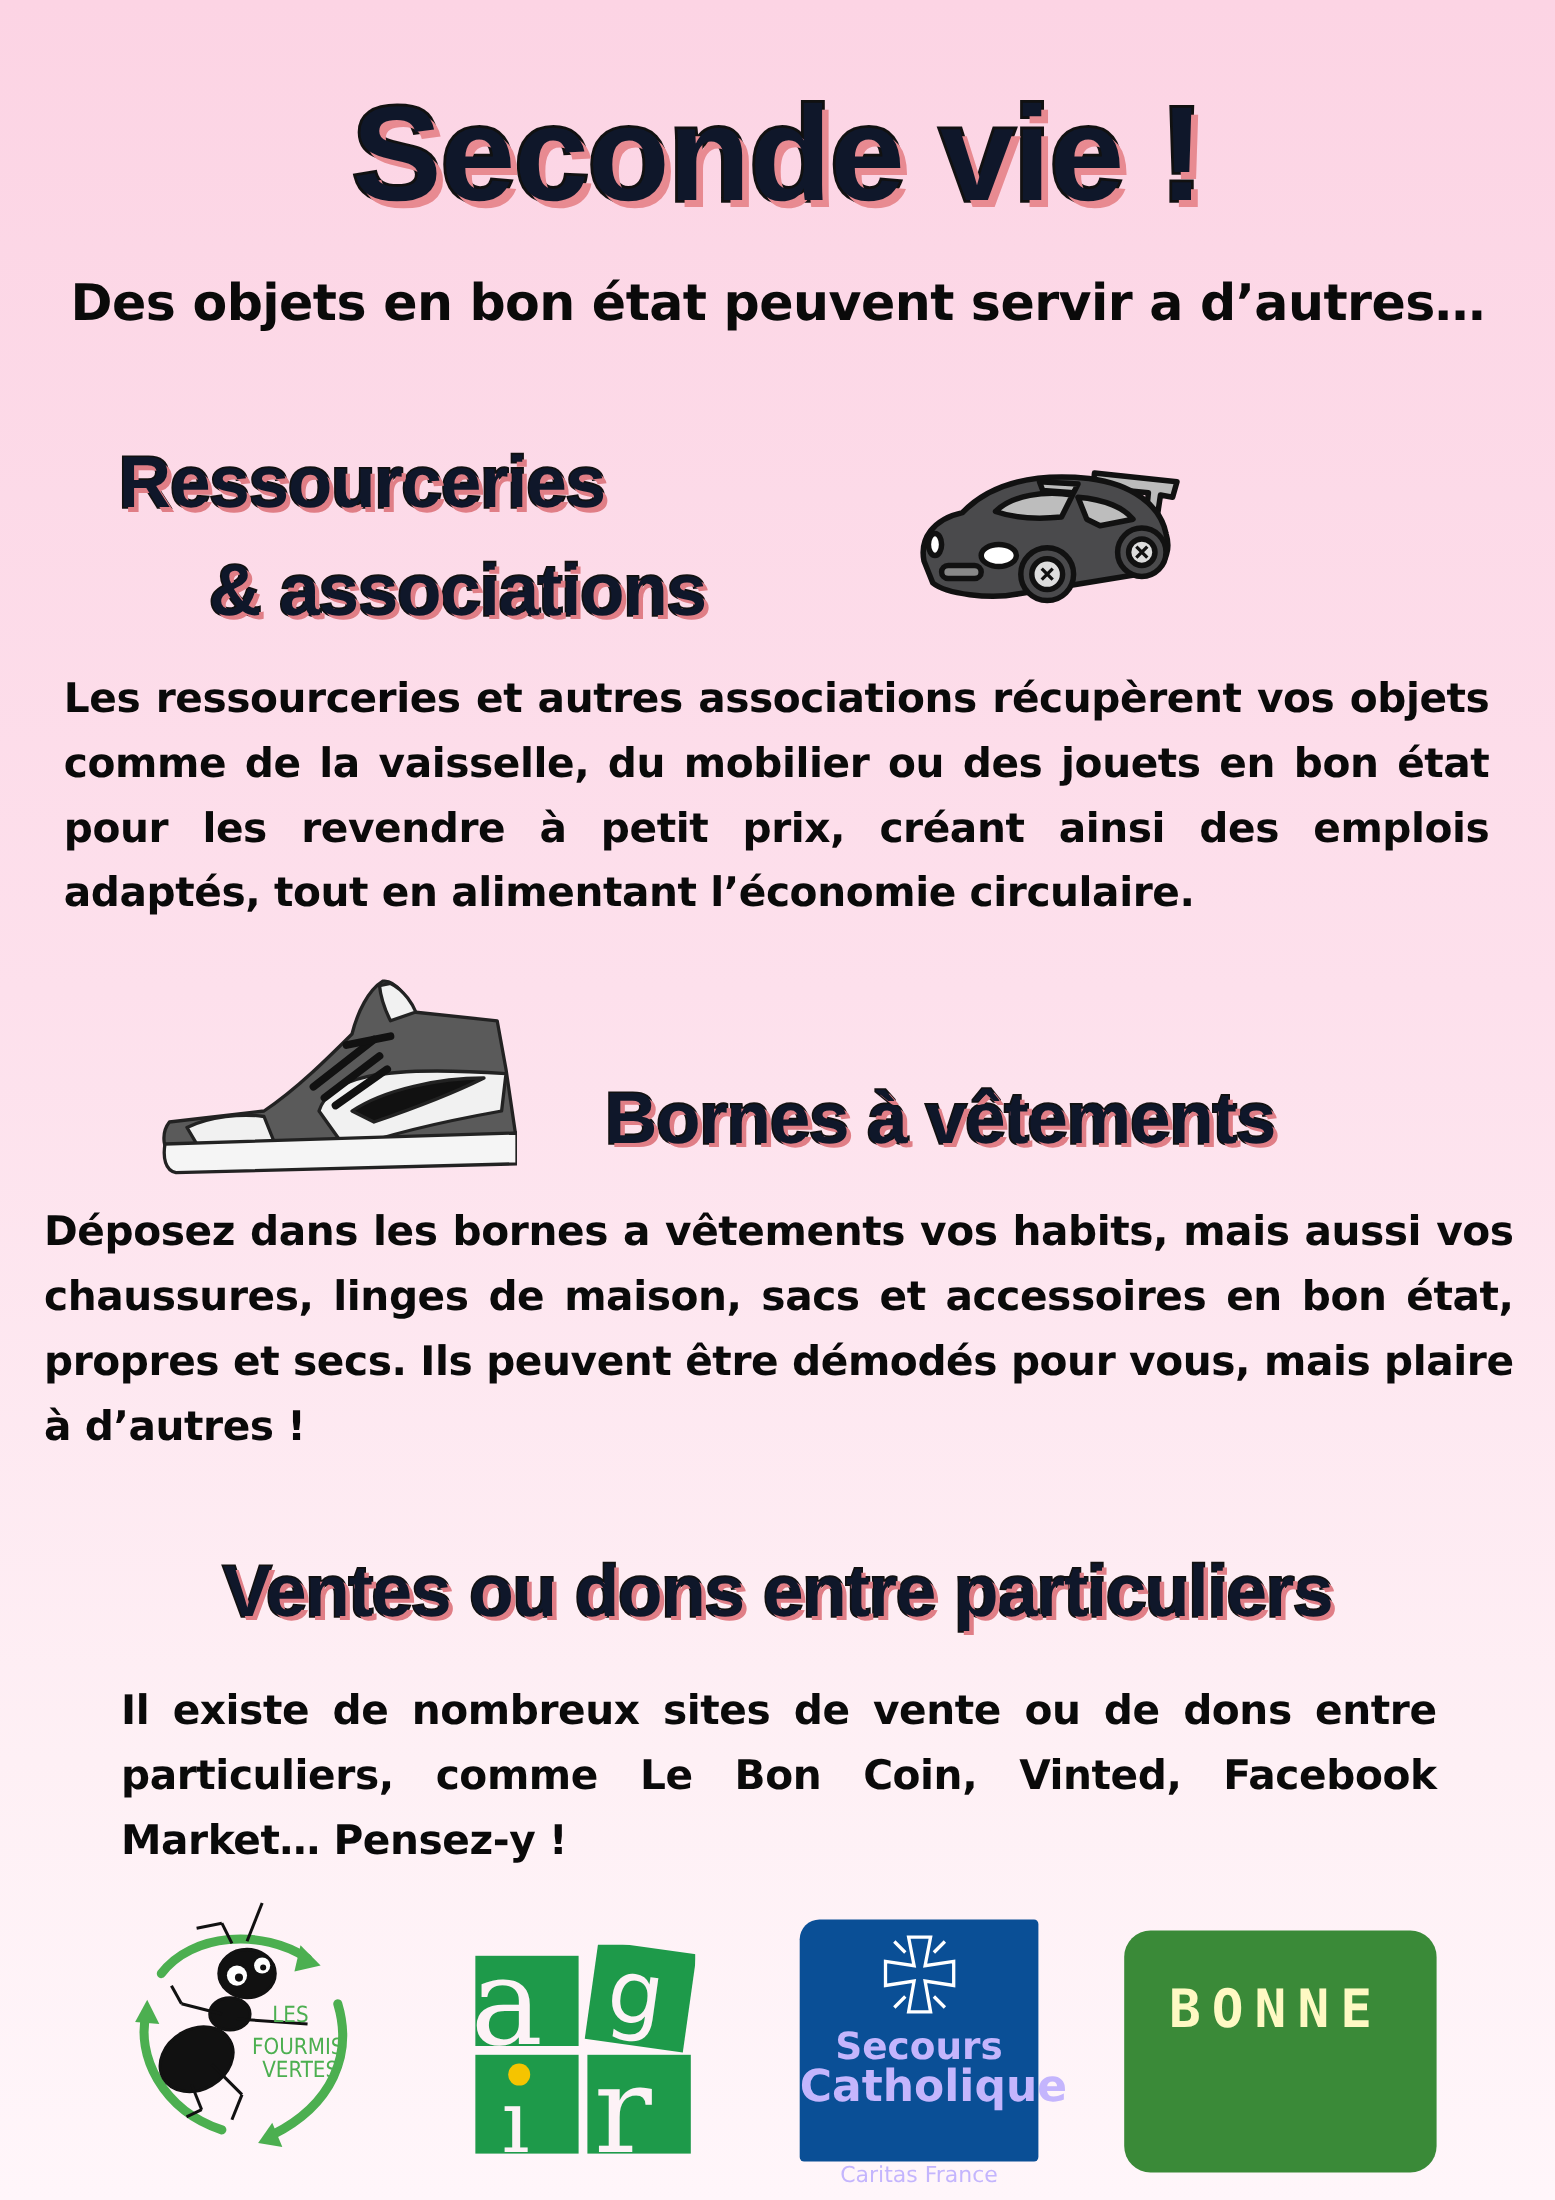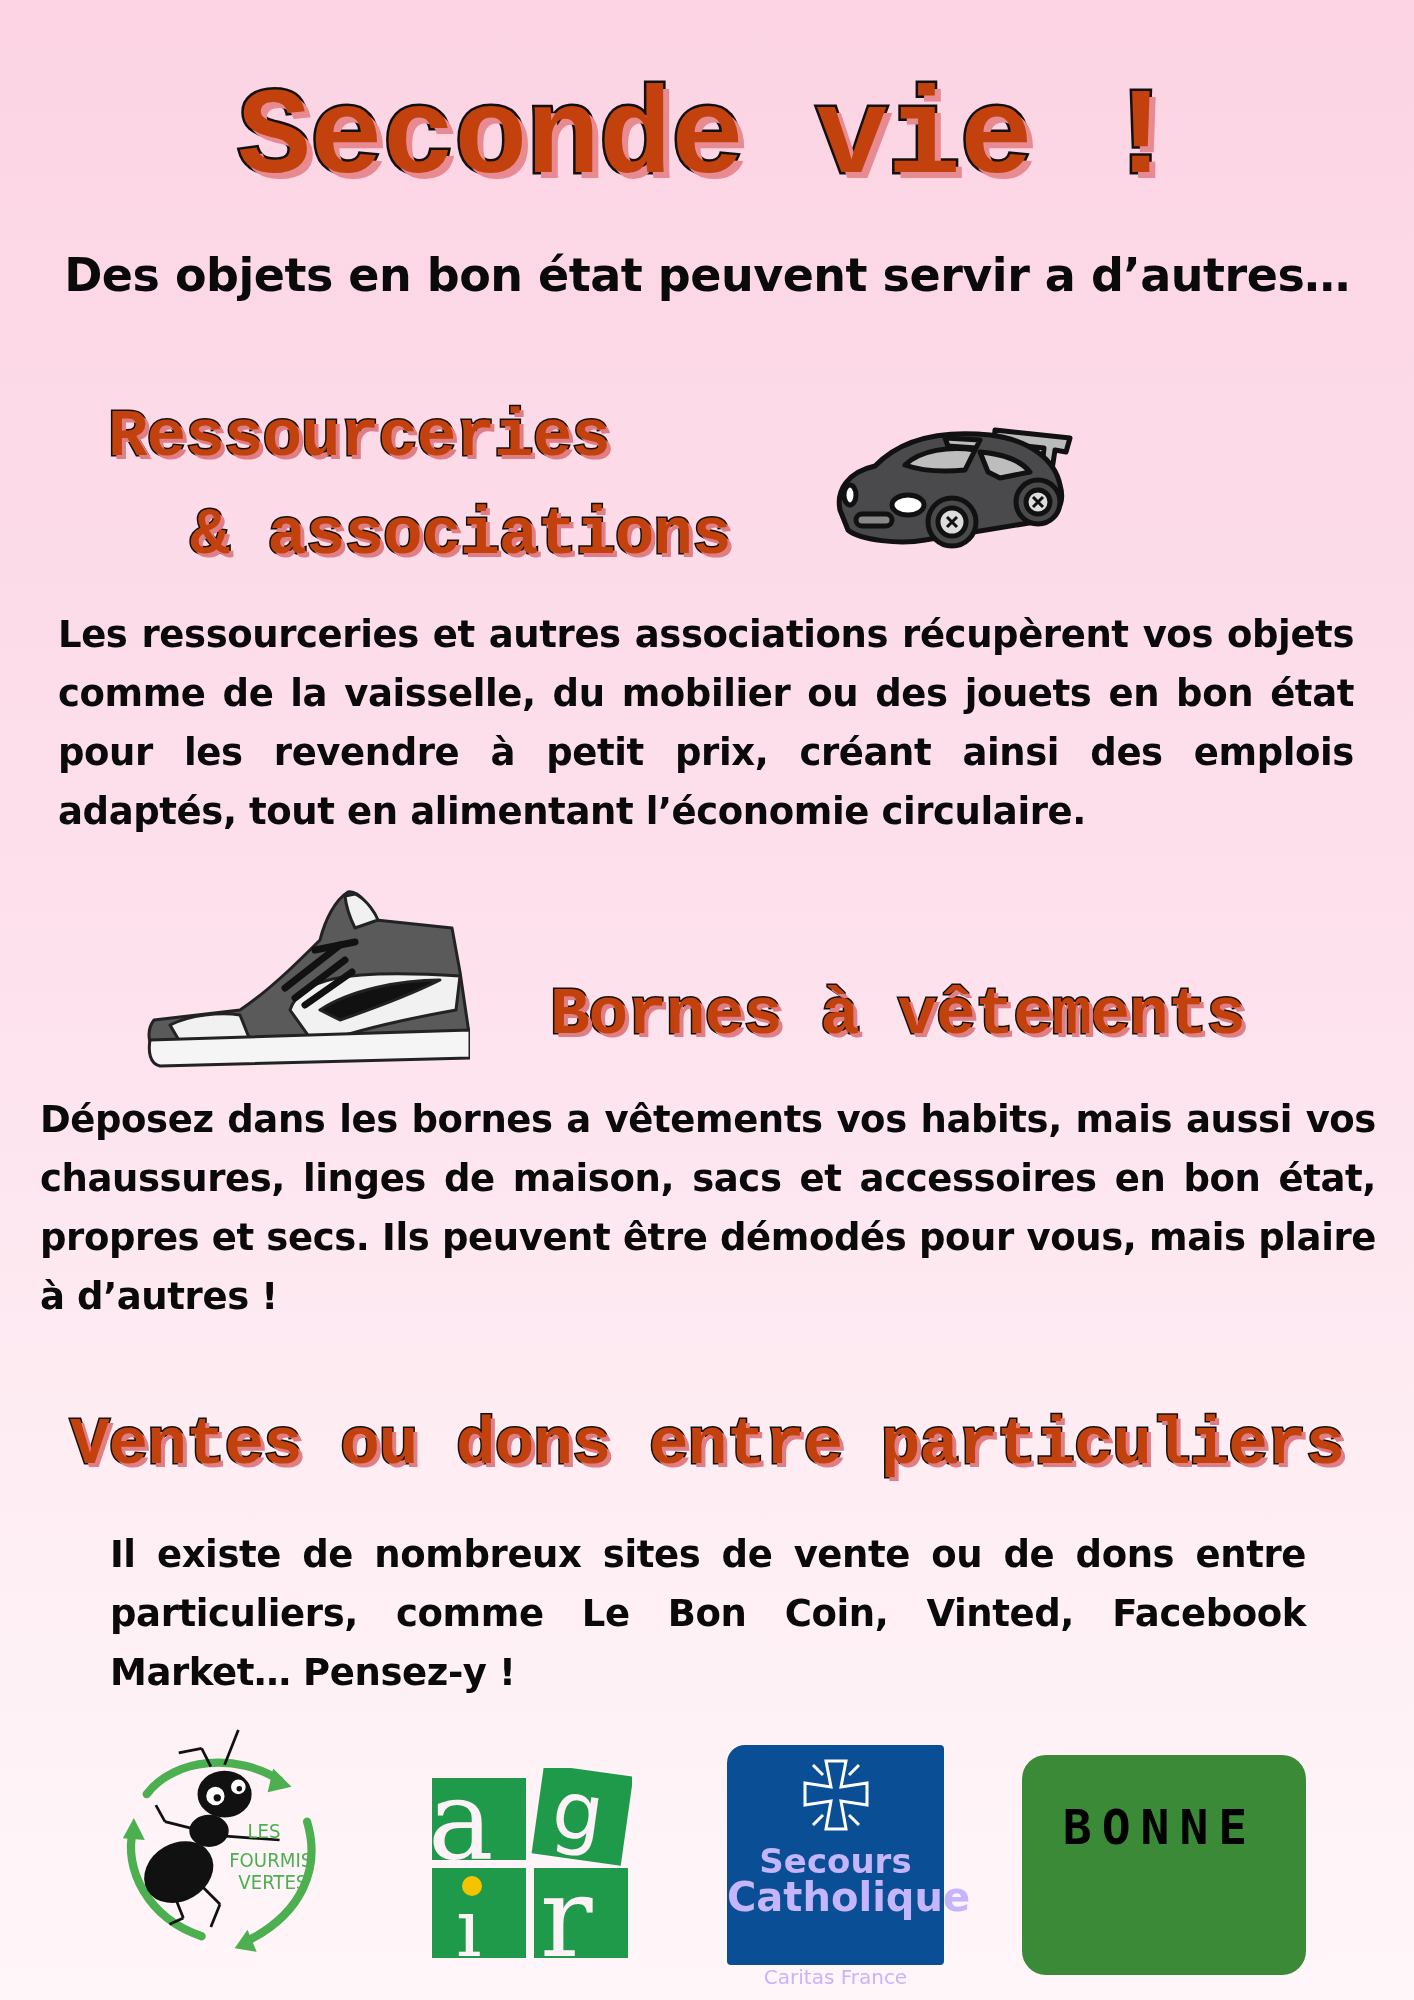--- a/index.html
+++ b/index.html
@@ -4,22 +4,22 @@
   <style>
     html, body { margin: 0; padding: 0; }
     body {
       width: 1414px; height: 2000px; overflow: hidden; position: relative;
       background: linear-gradient(180deg, #fcd4e4 0%, #fde0ec 45%, #fef0f5 80%, #fff6fa 100%);
       font-family: "DejaVu Sans", sans-serif;
       color: #0a0a0a;
     }
     .outline-title {
       position: absolute;
-      color: #c2410c;
-      font-family: Liberation Mono, monospace;
+      color: #0f172a;
+      font-family: Liberation Sans, sans-serif;
       font-weight: bold;
       -webkit-text-stroke: 3px #111;
       paint-order: stroke fill;
       text-shadow: 4px 4px 0 #e07e86;
       white-space: nowrap;
       letter-spacing: -1px;
     }
     #main-title { left: 0; width: 1414px; text-align: center; top: 70px; font-size: 122px; -webkit-text-stroke: 5px #111; text-shadow: 6px 6px 0 #e88a91; }
     #subtitle { position: absolute; left: 0; width: 1414px; text-align: center; top: 248px; font-size: 46px; font-weight: bold; letter-spacing: -0.5px; }
     #h1a { left: 108px; top: 400px; font-size: 66px; }
@@ -33,21 +33,21 @@
     #p1 { left: 58px; width: 1296px; top: 605px; }
     #p2 { left: 40px; width: 1336px; top: 1090px; }
     #p3 { left: 110px; width: 1196px; top: 1525px; }
     .illus { position: absolute; }
     #car { left: 830px; top: 410px; width: 250px; height: 150px; }
     #shoe { left: 140px; top: 880px; width: 330px; height: 190px; }
     .logo { position: absolute; }
     #logo-fourmis { left: 110px; top: 1715px; width: 220px; height: 250px; }
     #logo-agir { left: 432px; top: 1768px; width: 200px; height: 190px; }
     #logo-secours { left: 727px; top: 1745px; width: 217px; height: 220px; background: #0a4f96; border-radius: 18px 4px 4px 4px; color: #c4b5fd; text-align: center; }
-    #logo-bonne { left: 1022px; top: 1755px; width: 284px; height: 220px; background: #3a8a38; border-radius: 24px; color: #000000; }
+    #logo-bonne { left: 1022px; top: 1755px; width: 284px; height: 220px; background: #3a8a38; border-radius: 24px; color: #fef9c3; }
     .sec-t1 { position: absolute; left: 0; width: 100%; top: 98px; font-size: 34px; font-weight: bold; line-height: 36px; font-family: "DejaVu Sans", sans-serif; }
     .sec-t2 { position: absolute; left: 0; width: 100%; top: 134px; font-size: 40px; font-weight: bold; line-height: 36px; }
     .sec-t3 { position: absolute; left: 0; width: 100%; top: 178px; font-size: 20px; line-height: 28px; margin-top: 40px; }
     .bm-line { position: absolute; left: 0; width: 100%; text-align: center; font-family: "DejaVu Sans Mono", monospace; font-weight: bold; font-size: 48px; letter-spacing: 10px; }
     #bm1 { top: 44px; left: -4px; }
     #bm2 { top: 112px; left: 2px; }
   </style>
 </head>
 <body>
 

